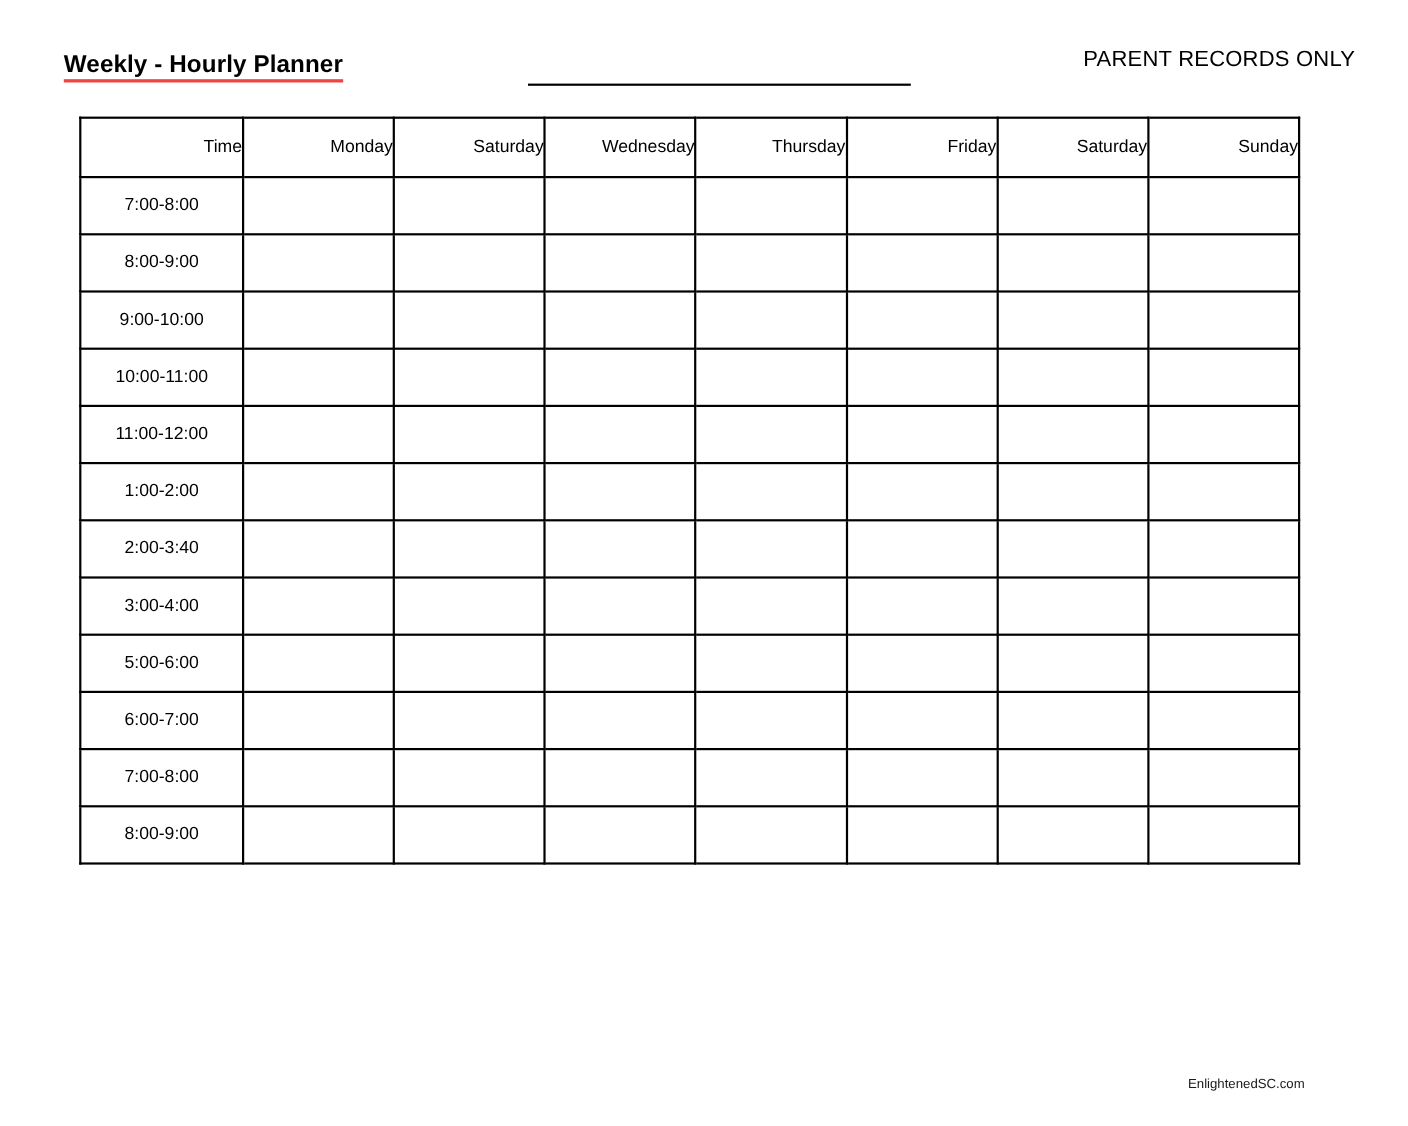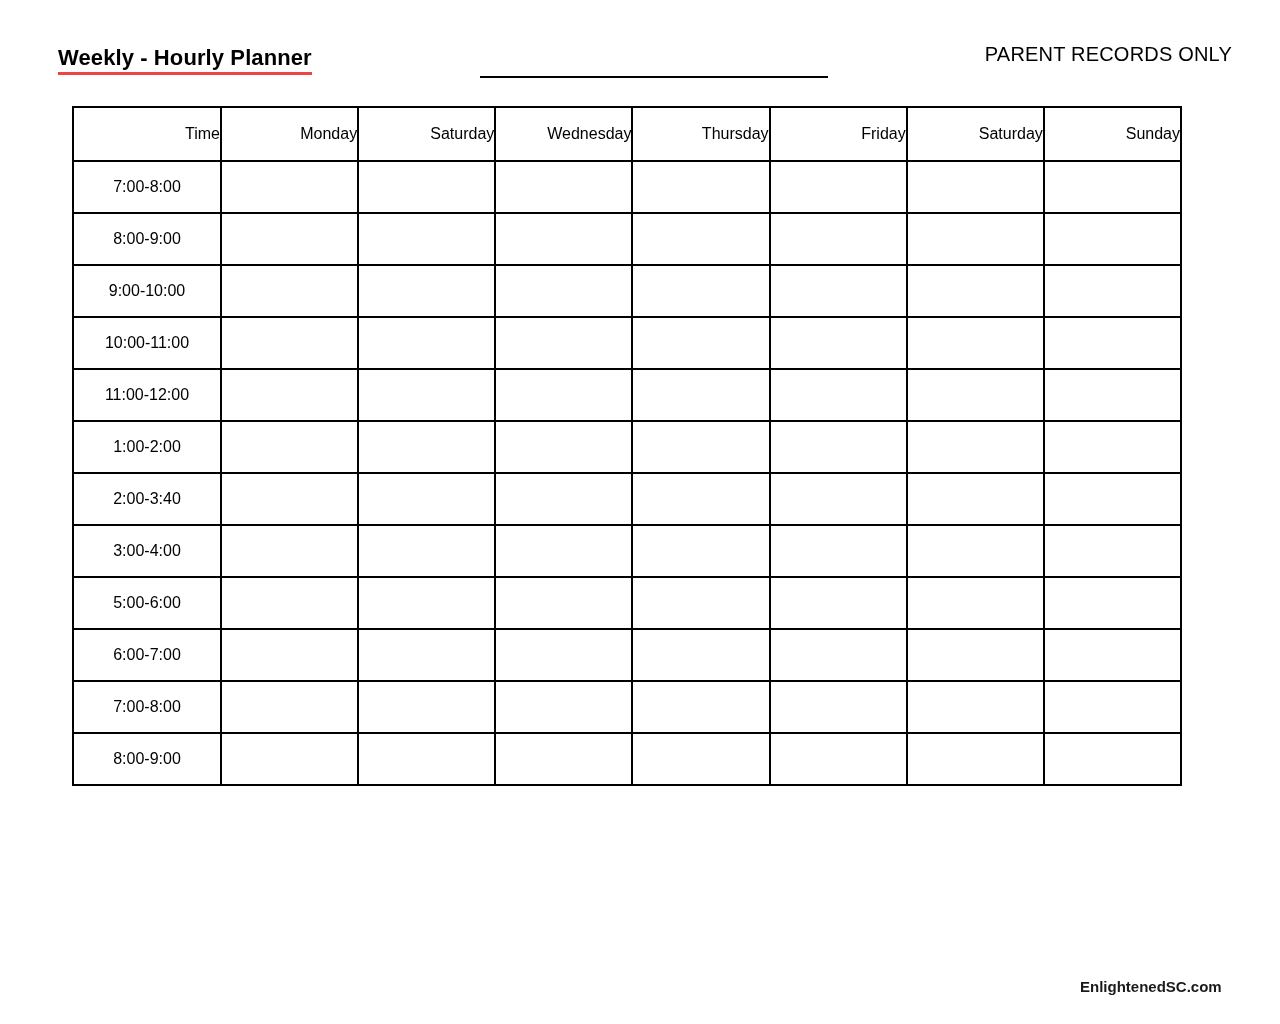--- a/index.html
+++ b/index.html
@@ -113,22 +113,22 @@
 
   table.planner tbody td.slot-cell {
     text-align: left;
   }
 
   
   #site-credit {
     position: absolute;
     left: 1080px;
     top: 978px;
-    font-size: 15px;
-    font-weight: bold;
+    font-size: 12px;
+    font-weight: normal;
     white-space: nowrap;
     color: #1a1a1a;
   }
 </style>
 </head>
 <body>
 
 <div id="page-header">
 
   <div id="doc-title">Weekly - Hourly Planner</div>

